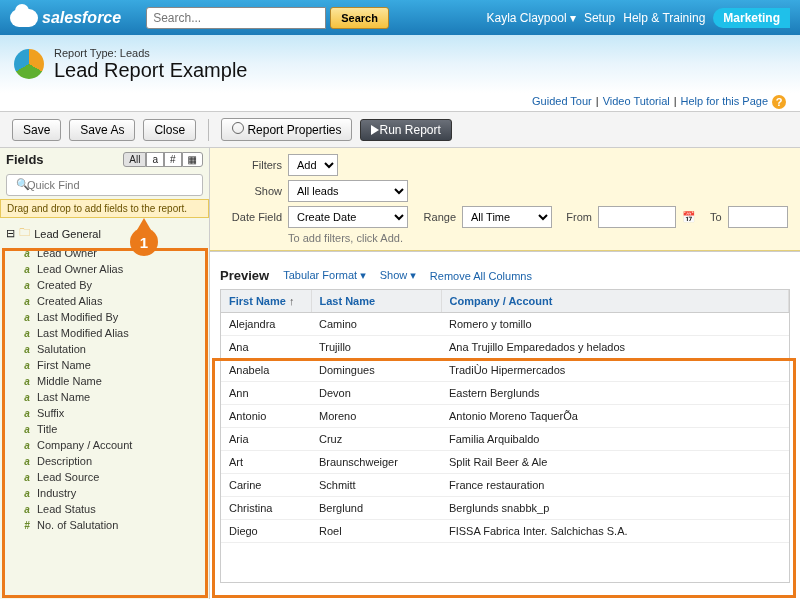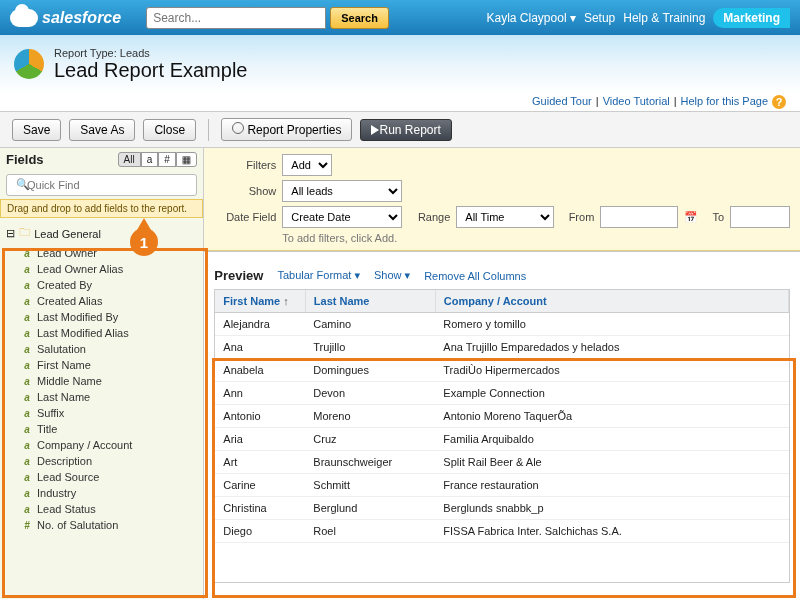--- a/index.html
+++ b/index.html
@@ -228,21 +228,21 @@
         <select><option>Add</option></select>
       </div>
       <div class="frow">
         <span class="flabel">Show</span>
         <select style="width:120px"><option>All leads</option></select>
       </div>
       <div class="frow">
         <span class="flabel">Date Field</span>
         <select style="width:120px"><option>Create Date</option></select>
         <span class="flabel" style="width:42px">Range</span>
-        <select style="width:98px"><option>All Time</option></select>
+        <select style="width:90px"><option>All Time</option></select>
         <span class="flabel" style="width:34px">From</span>
         <input class="txtin" style="width: 78px;">
         <span style="font-size:11px">📅</span>
         <span class="flabel" style="width:20px">To</span>
         <input class="txtin" style="width: 60px;">
       </div>
       <div class="addhint">To add filters, click Add.</div>
     </div>
 
     <div class="preview">
@@ -273,21 +273,21 @@
                 <td>Ana Trujillo Emparedados y helados</td>
               </tr>
               <tr>
                 <td>Anabela</td>
                 <td>Domingues</td>
                 <td>TradiÙo Hipermercados</td>
               </tr>
               <tr>
                 <td>Ann</td>
                 <td>Devon</td>
-                <td>Example Connection</td>
+                <td>Eastern Berglunds</td>
               </tr>
               <tr>
                 <td>Antonio</td>
                 <td>Moreno</td>
                 <td>Antonio Moreno TaquerÕa</td>
               </tr>
               <tr>
                 <td>Aria</td>
                 <td>Cruz</td>
                 <td>Familia Arquibaldo</td>

